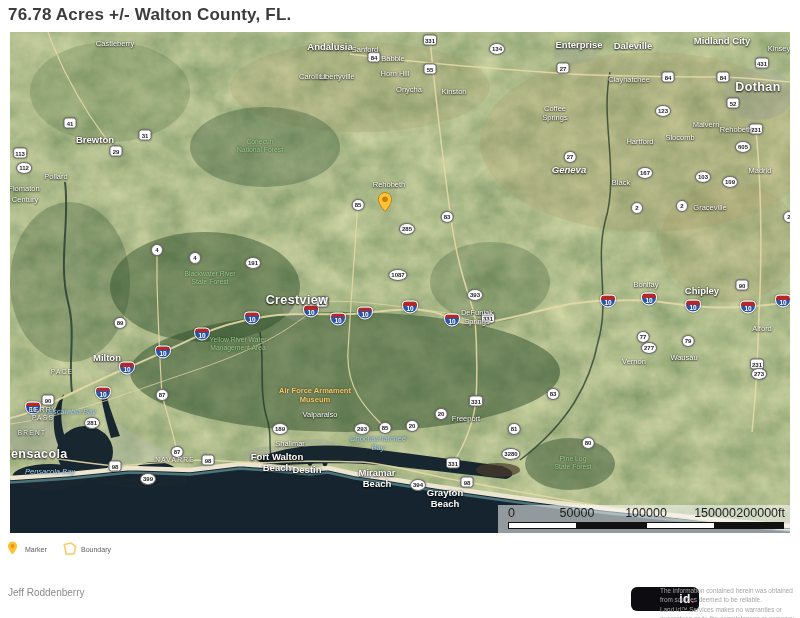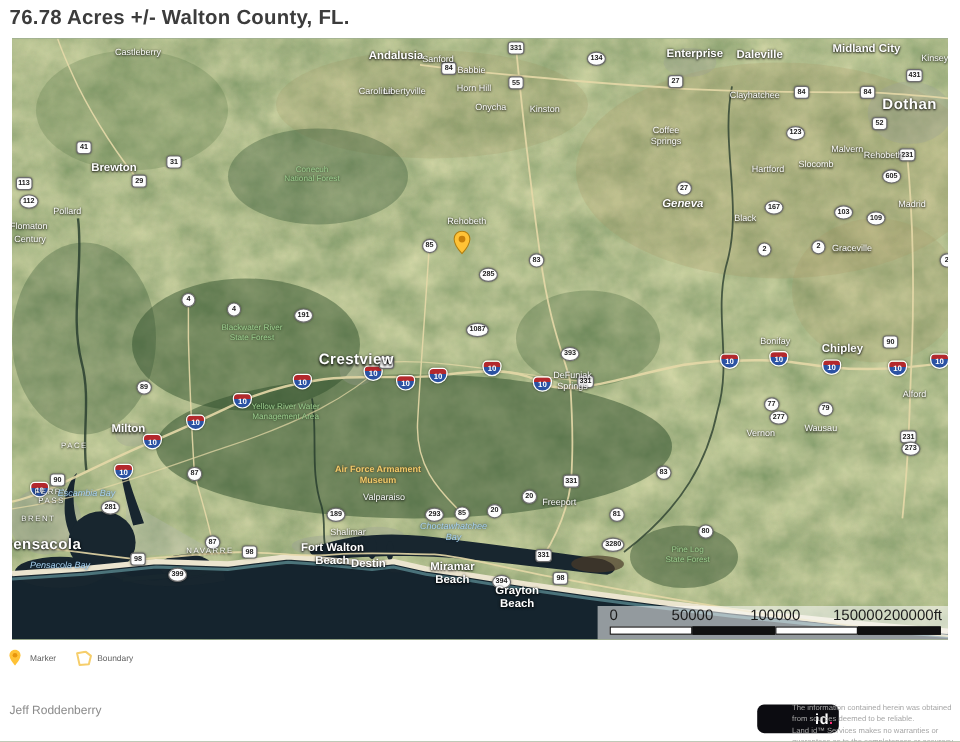--- a/index.html
+++ b/index.html
@@ -250,21 +250,21 @@
       <span class="mlabel city-md" style="left: 712px; top: 9px;">Midland City</span>
       <span class="mlabel city-md" style="left: 320px; top: 15px;">Andalusia</span>
       <span class="mlabel city-md" style="left: 85px; top: 108px;">Brewton</span>
       <span class="mlabel city-md" style="left: 559px; top: 138px; font-style: italic;">Geneva</span>
       <span class="mlabel city-md" style="left: 692px; top: 259px;">Chipley</span>
       <span class="mlabel city-md" style="left: 267px; top: 430px;">Fort Walton
 Beach</span>
       <span class="mlabel city-md" style="left: 297px; top: 438px;">Destin</span>
       <span class="mlabel city-md" style="left: 367px; top: 446px;">Miramar
 Beach</span>
-      <span class="mlabel city-md" style="left: 421px; top: 466px;">Grayton
+      <span class="mlabel city-md" style="left: 435px; top: 466px;">Grayton
 Beach</span>
       <span class="mlabel city-sm" style="left: 456px; top: 387px;">Freeport</span>
       <span class="mlabel city-sm" style="left: 310px; top: 383px;">Valparaiso</span>
       <span class="mlabel city-sm" style="left: 280px; top: 412px;">Shalimar</span>
       <span class="mlabel city-sm" style="left: 467px; top: 286px;">DeFuniak
 Springs</span>
       <span class="mlabel city-sm" style="left: 636px; top: 253px;">Bonifay</span>
       <span class="mlabel city-sm" style="left: 624px; top: 330px;">Vernon</span>
       <span class="mlabel city-sm" style="left: 674px; top: 326px;">Wausau</span>
       <span class="mlabel city-sm" style="left: 752px; top: 297px;">Alford</span>

